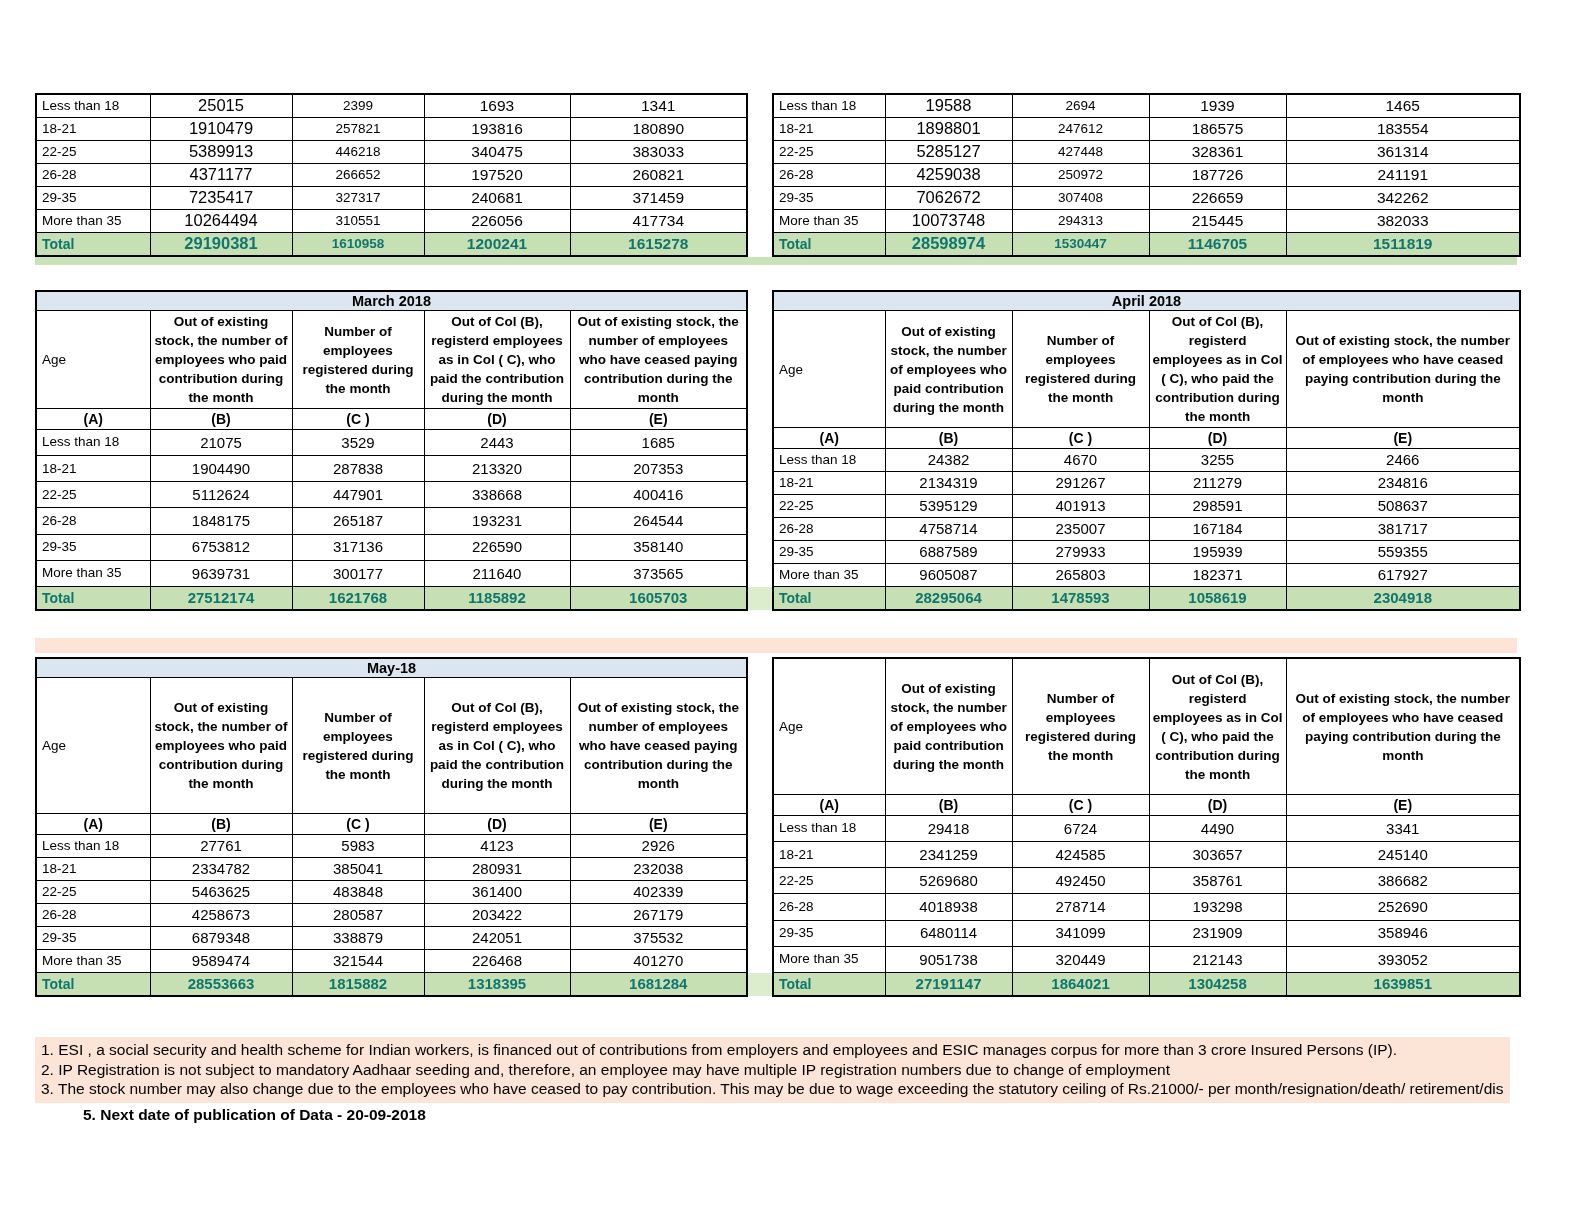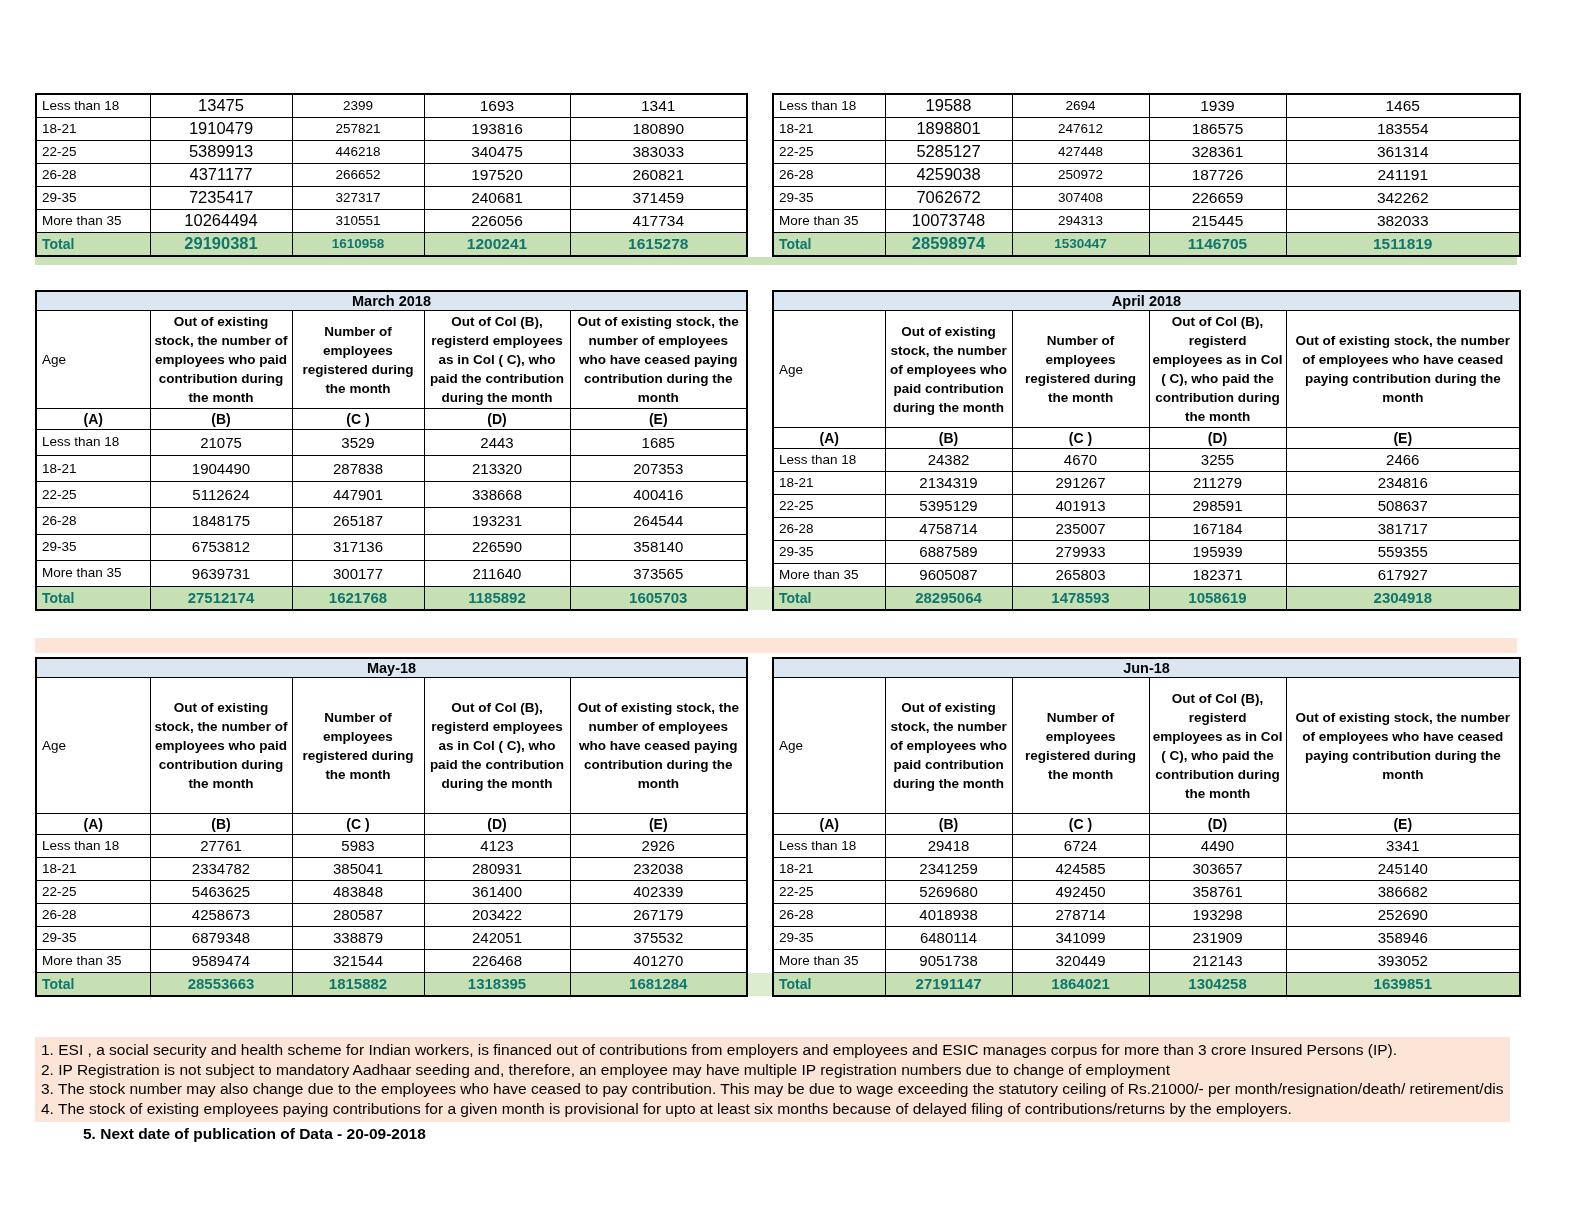--- a/index.html
+++ b/index.html
@@ -57,21 +57,21 @@
       <colgroup>
           <col style="width:114px">
           <col style="width:142px">
           <col style="width:132px">
           <col style="width:146px">
           <col style="width:177px">
         </colgroup>
       <tbody>
           <tr>
             <td class="lbl">Less than 18</td>
-            <td>13475</td>
+            <td>25015</td>
             <td>2399</td>
             <td>1693</td>
             <td>1341</td>
           </tr>
           <tr>
             <td class="lbl">18-21</td>
             <td>1910479</td>
             <td>257821</td>
             <td>193816</td>
             <td>180890</td>
@@ -436,23 +436,20 @@
     </table>
     <table class="t-right">
       <colgroup>
           <col style="width:112px">
           <col style="width:127px">
           <col style="width:137px">
           <col style="width:137px">
           <col style="width:234px">
         </colgroup>
       <thead>
-        <tr class="month">
-            <th colspan="5">Jun-18</th>
-          </tr>
         <tr class="desc">
           <th class="lbl">Age</th>
           <th>Out of existing stock, the number of employees who paid contribution during the month</th>
           <th>Number of employees registered during the month</th>
           <th>Out of Col (B), registerd employees as in Col ( C), who paid the contribution during the month</th>
           <th>Out of existing stock, the number of  employees  who have ceased paying contribution during the month</th>
         </tr>
         <tr class="sub">
           <th>(A)</th>
           <th>(B)</th>
@@ -516,17 +513,16 @@
         </tfoot>
     </table>
   </div>
 
   <div class="sp40"></div>
 
   <div class="notes-block">
     <div class="note-line">1. ESI , a social security and health scheme for Indian workers, is financed out of contributions from employers and employees and ESIC manages corpus for more than 3 crore Insured Persons (IP).</div>
     <div class="note-line">2. IP Registration is not subject to mandatory Aadhaar seeding and, therefore, an employee may have multiple IP registration numbers due to change of employment</div>
     <div class="note-line">3. The stock number may also change due to the employees who have ceased to pay contribution. This may  be due to wage exceeding the statutory ceiling of  Rs.21000/- per month/resignation/death/ retirement/dismissal.</div>
-    <div class="note-line">4. The stock of existing employees paying contributions for a given month is provisional for upto at least six months because of delayed filing of contributions/returns by the employers.</div>
   </div>
   <div class="note-final">5. Next date of publication of Data - 20-09-2018</div>
 
 </div>
 
 </body></html>

